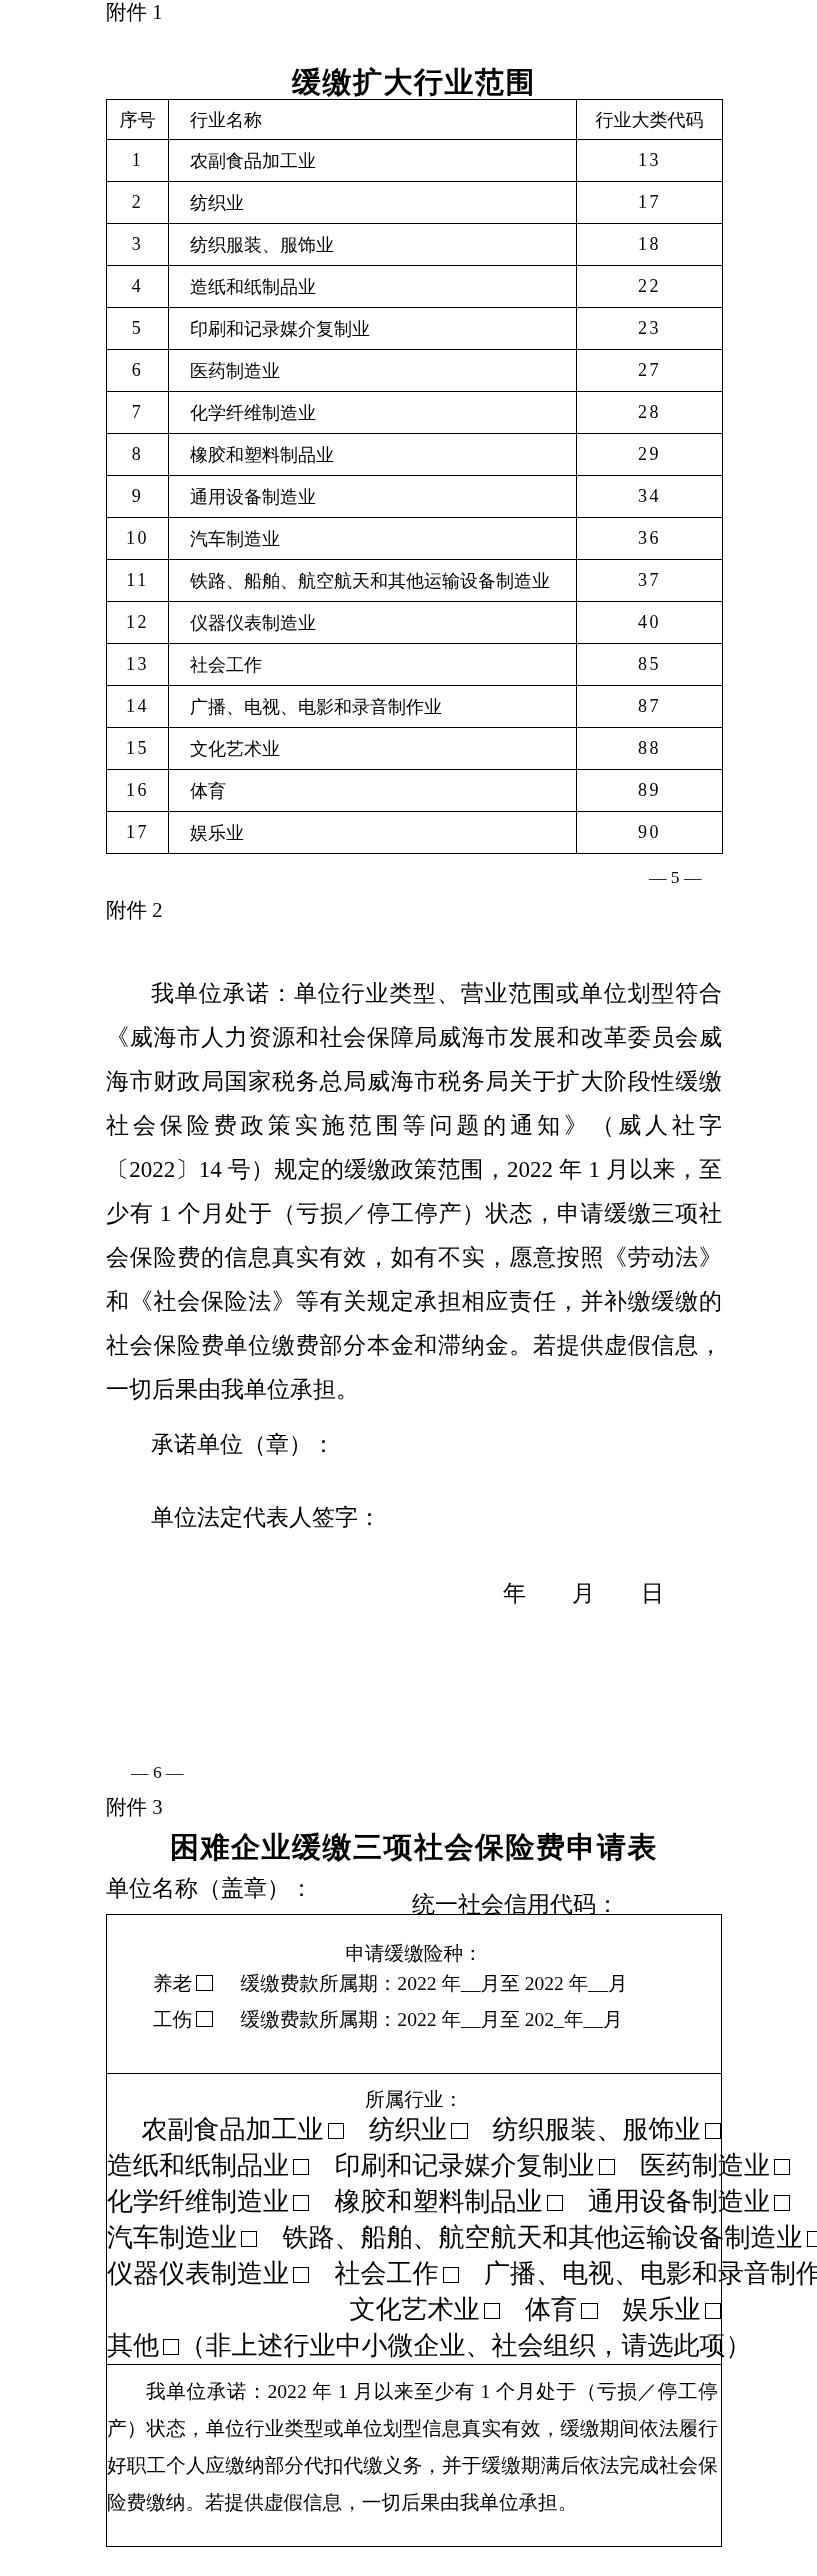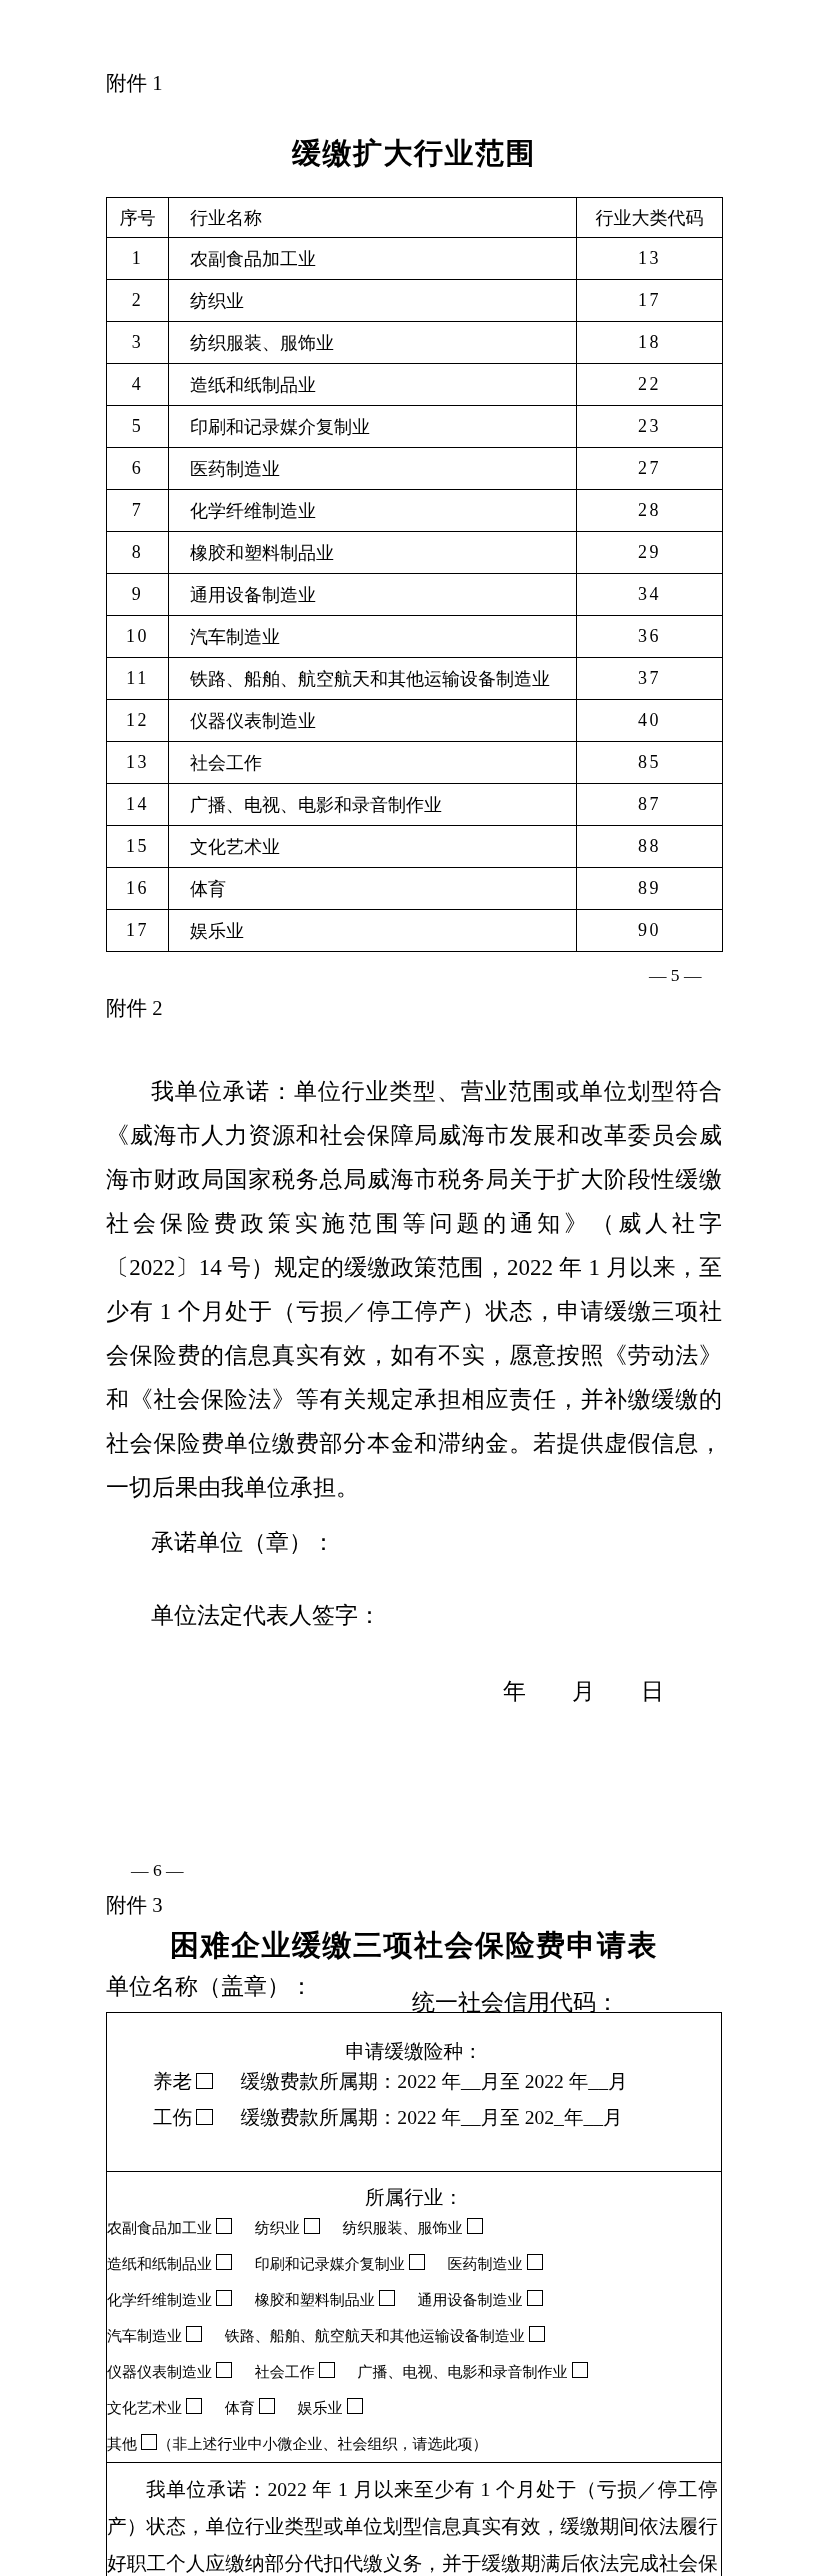--- a/index.html
+++ b/index.html
@@ -4,37 +4,37 @@
 <style>
   html,body { margin:0; padding:0; }
   body {
     width:818px; min-height:2915px; background:#ffffff; color:#000000;
     font-family:"Liberation Serif","DejaVu Serif",serif;
   }
   .content { margin-left:106px; width:616px; }
 
   
   .att-label { font-size:20.6px; line-height:25px; }
-  .att1-label { padding-top:71px; }
+  .att1-label { }
   .att2-label { margin-top:9.3px; }
   .att3-label { margin-top:11.3px; }
 
   
   .doc-title {
     font-size:29px; line-height:34px; font-weight:bold;
     text-align:center; letter-spacing:1.5px;
   }
   .title1 { margin-top:40px; }
   .title2 { margin-top:44px; }
   .title3 { margin-top:11.3px; font-size:29px; line-height:32px; }
 
   
   table.industry-table {
     border-collapse:collapse; width:100%; table-layout:fixed;
-    margin-top:27px; font-size:18px;font-family:Liberation Serif, serif;
+    font-size:18px;font-family:Liberation Serif, serif;
   }
   table.industry-table th, table.industry-table td { border:1px solid #000; font-weight:normal; }
   table.industry-table thead tr { height:40px; }
   table.industry-table tbody tr { height:42px; }
   .col-no { width:62px; } .col-name { width:408px; } .col-code { width:146px; }
   .cell-center { text-align:center; }
   .cell-num { text-align:center; letter-spacing:2.6px; }
   .cell-name { text-align:left; padding-left:21px; }
 
   
@@ -64,21 +64,21 @@
   .form-row + .form-row { border-top:1.5px solid #000; }
   .row-insurance { height:131px; padding-top:27px;font-family:Liberation Serif, serif; }
   .row-industry  { height:276px; padding-top:14px; }
   .row-commit    { height:173px; padding-top:7.2px; }
 
   .form-section-title { font-size:19.6px; line-height:24px; text-align:center; }
   .ins-block { width:fit-content; margin-left:46px; }
   .ins-row { font-size:19.6px; line-height:36px; white-space:nowrap; }
   .ins-period { margin-left:23px; }
 
-  .ind-line { font-size:15px; line-height:36px; text-align:left; white-space:nowrap; }
+  .ind-line { font-size:26px; line-height:36px; text-align:right; white-space:nowrap; }
   .ind-opt + .ind-opt { margin-left:18.5px; }
 
   .cb {
     display:inline-block; width:14.4px; height:14.4px;
     border:1px solid #000; margin-left:4.1px; vertical-align:-0.5px;
     background:#fff;
   }
 
   .commit-paragraph {
     font-size:19.6px; line-height:37px; text-indent:39px;

